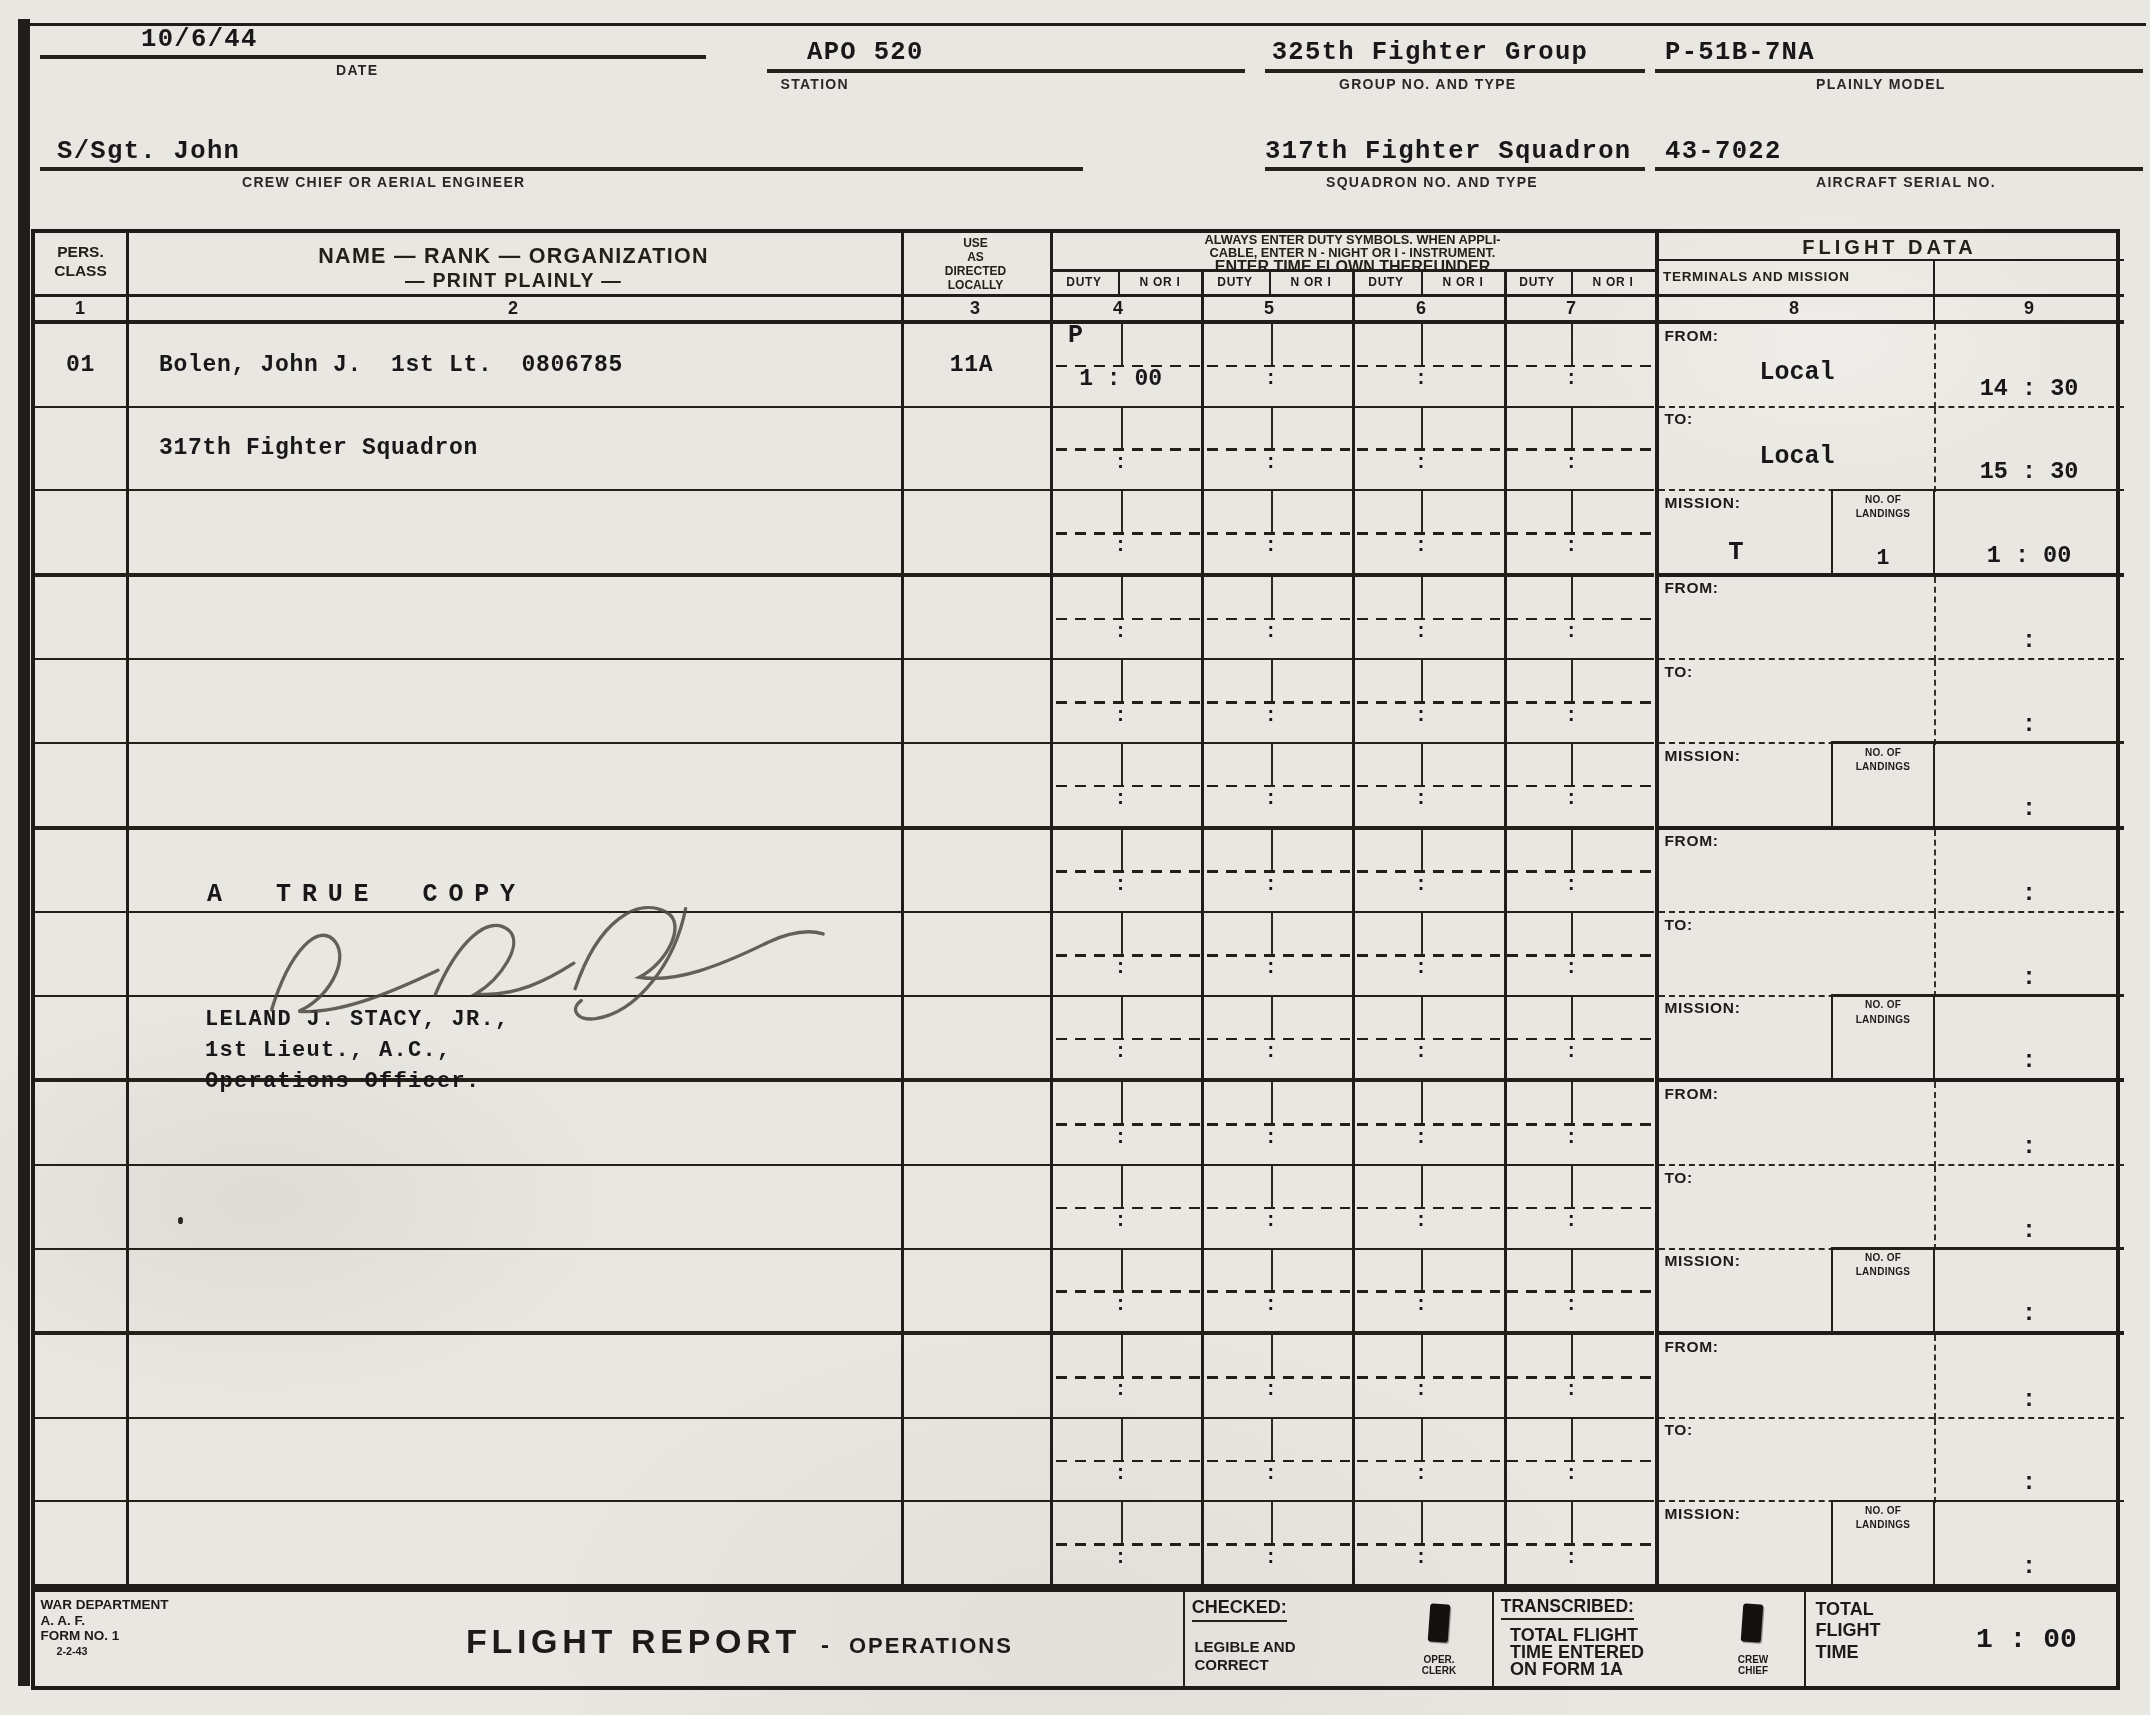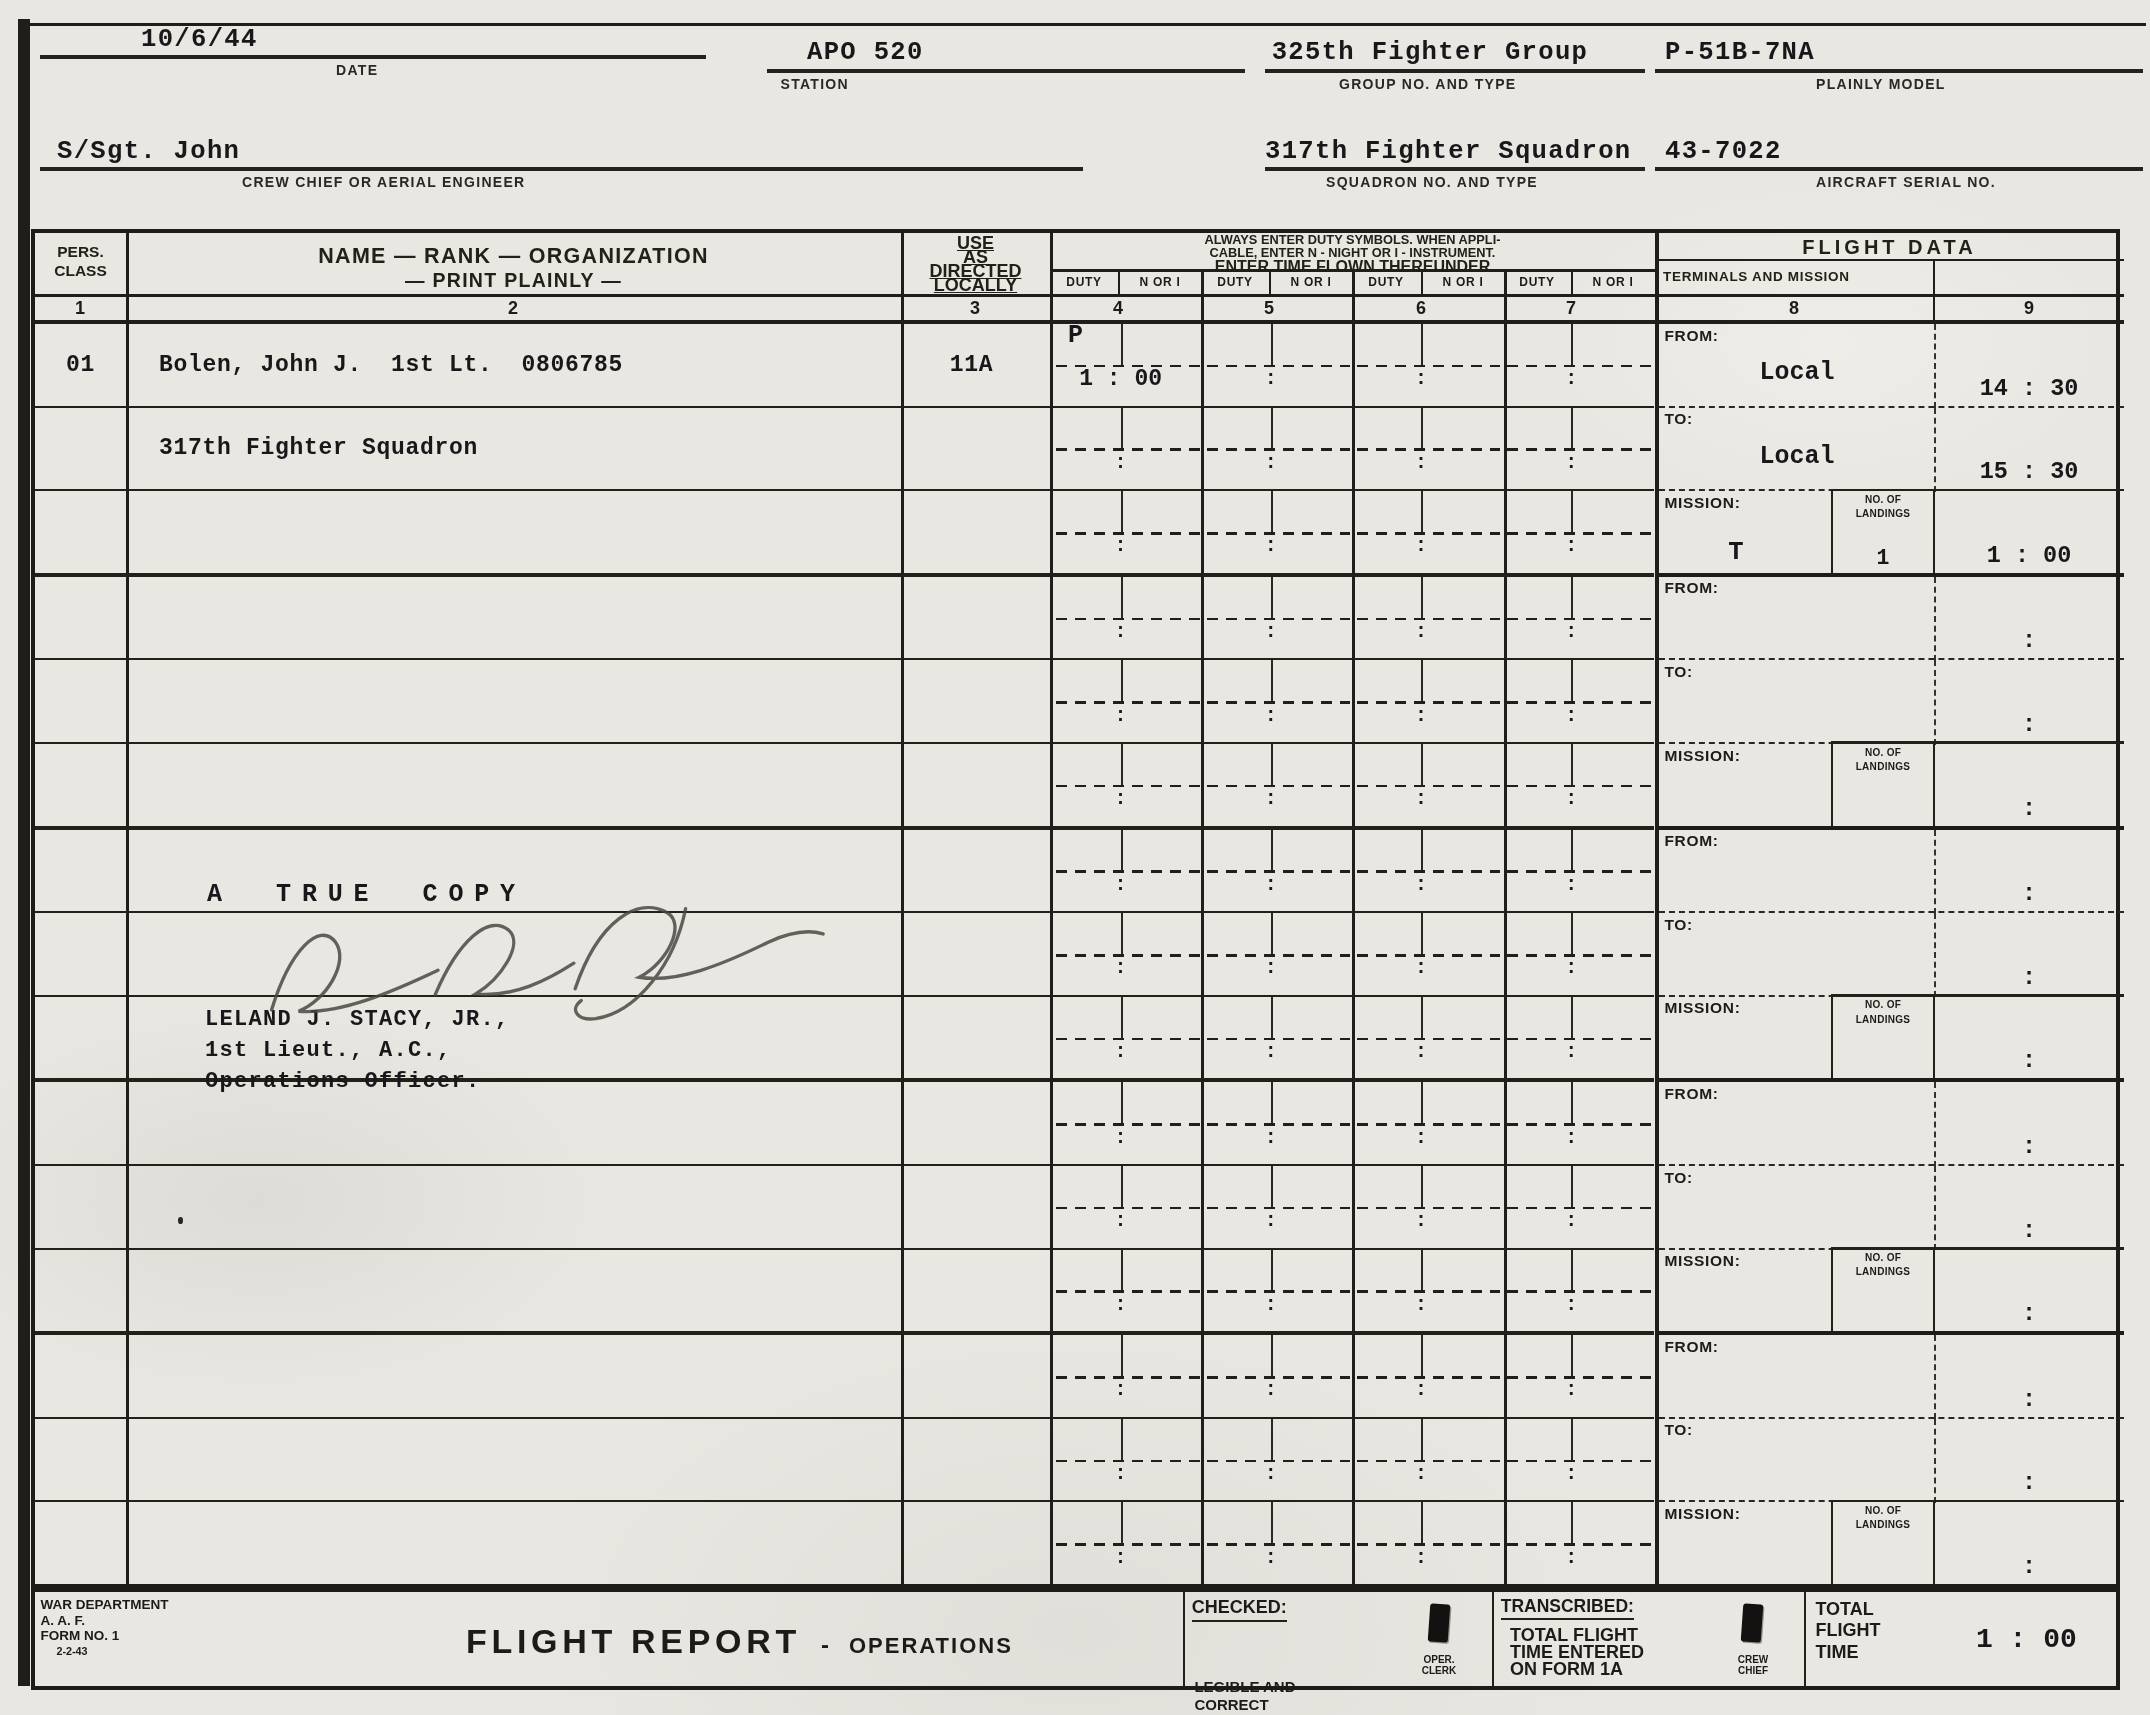--- a/index.html
+++ b/index.html
@@ -120,21 +120,21 @@
   <div class="tbl">
 
     <div class="hcell" style="left:0; top:9.4px; width:91px; font-size:15.5px; line-height:19px;">
       <div>PERS.</div>
       <div>CLASS</div>
     </div>
     <div class="hcell" style="left:91px; top:5.4px; width:775px;">
       <div style="font-size:21.5px; margin-top:5.4px; letter-spacing:1.3px;">NAME — RANK — ORGANIZATION</div>
       <div style="font-size:19.5px; letter-spacing:1.3px;">— PRINT PLAINLY —</div>
     </div>
-    <div class="hcell" style="left:866px; top:2.7px; width:149px; font-size:18px; line-height:14px;text-decoration:underline;">
+    <div class="hcell" style="left:866px; top:2.7px; width:149px; font-size:12px; line-height:14px;">
       <div>USE</div>
       <div>AS</div>
       <div>DIRECTED</div>
       <div>LOCALLY</div>
     </div>
     <div class="hcell" style="left:1015px; top:1.3px; width:605px; line-height:12.8px;">
       <div style="font-size:12.8px;">ALWAYS ENTER DUTY SYMBOLS.  WHEN APPLI-</div>
       <div style="font-size:12.8px;">CABLE, ENTER N - NIGHT OR I - INSTRUMENT.</div>
       <div style="font-size:16px; margin-top:0.7px;">ENTER TIME FLOWN THEREUNDER</div>
     </div>
@@ -702,21 +702,21 @@
         <div style="font-size:10.8px; margin-left:16px;">2-2-43</div>
       </div>
       <div style="position:absolute; left:431px; top:30px; display:flex; align-items:baseline; gap:20px;">
         <span style="font-size:34px; font-weight:700; letter-spacing:4.7px;">FLIGHT REPORT</span>
         <span style="font-size:24px; font-weight:700;">-</span>
         <span style="font-size:22px; font-weight:700; letter-spacing:2px;">OPERATIONS</span>
       </div>
     </div>
     <div class="fsec" style="width:309px;">
       <span class="uline" style="position:absolute; left:6.7px; top:5.4px; font-size:18px; font-weight:700;">CHECKED:</span>
-      <div style="position:absolute; left:9.4px; top:46px; font-size:15px; font-weight:700; line-height:17.5px;margin-top:40px;">
+      <div style="position:absolute; left:9.4px; top:46px; font-size:15px; font-weight:700; line-height:17.5px;">
         <div>LEGIBLE AND</div>
         <div>CORRECT</div>
       </div>
       <div class="stamp" style="left:244px; top:12px;"></div>
       <div class="tiny" style="position:absolute; left:234px; top:62px; width:40px;">
         <div>OPER.</div>
         <div>CLERK</div>
       </div>
     </div>
     <div class="fsec" style="width:312px;">

